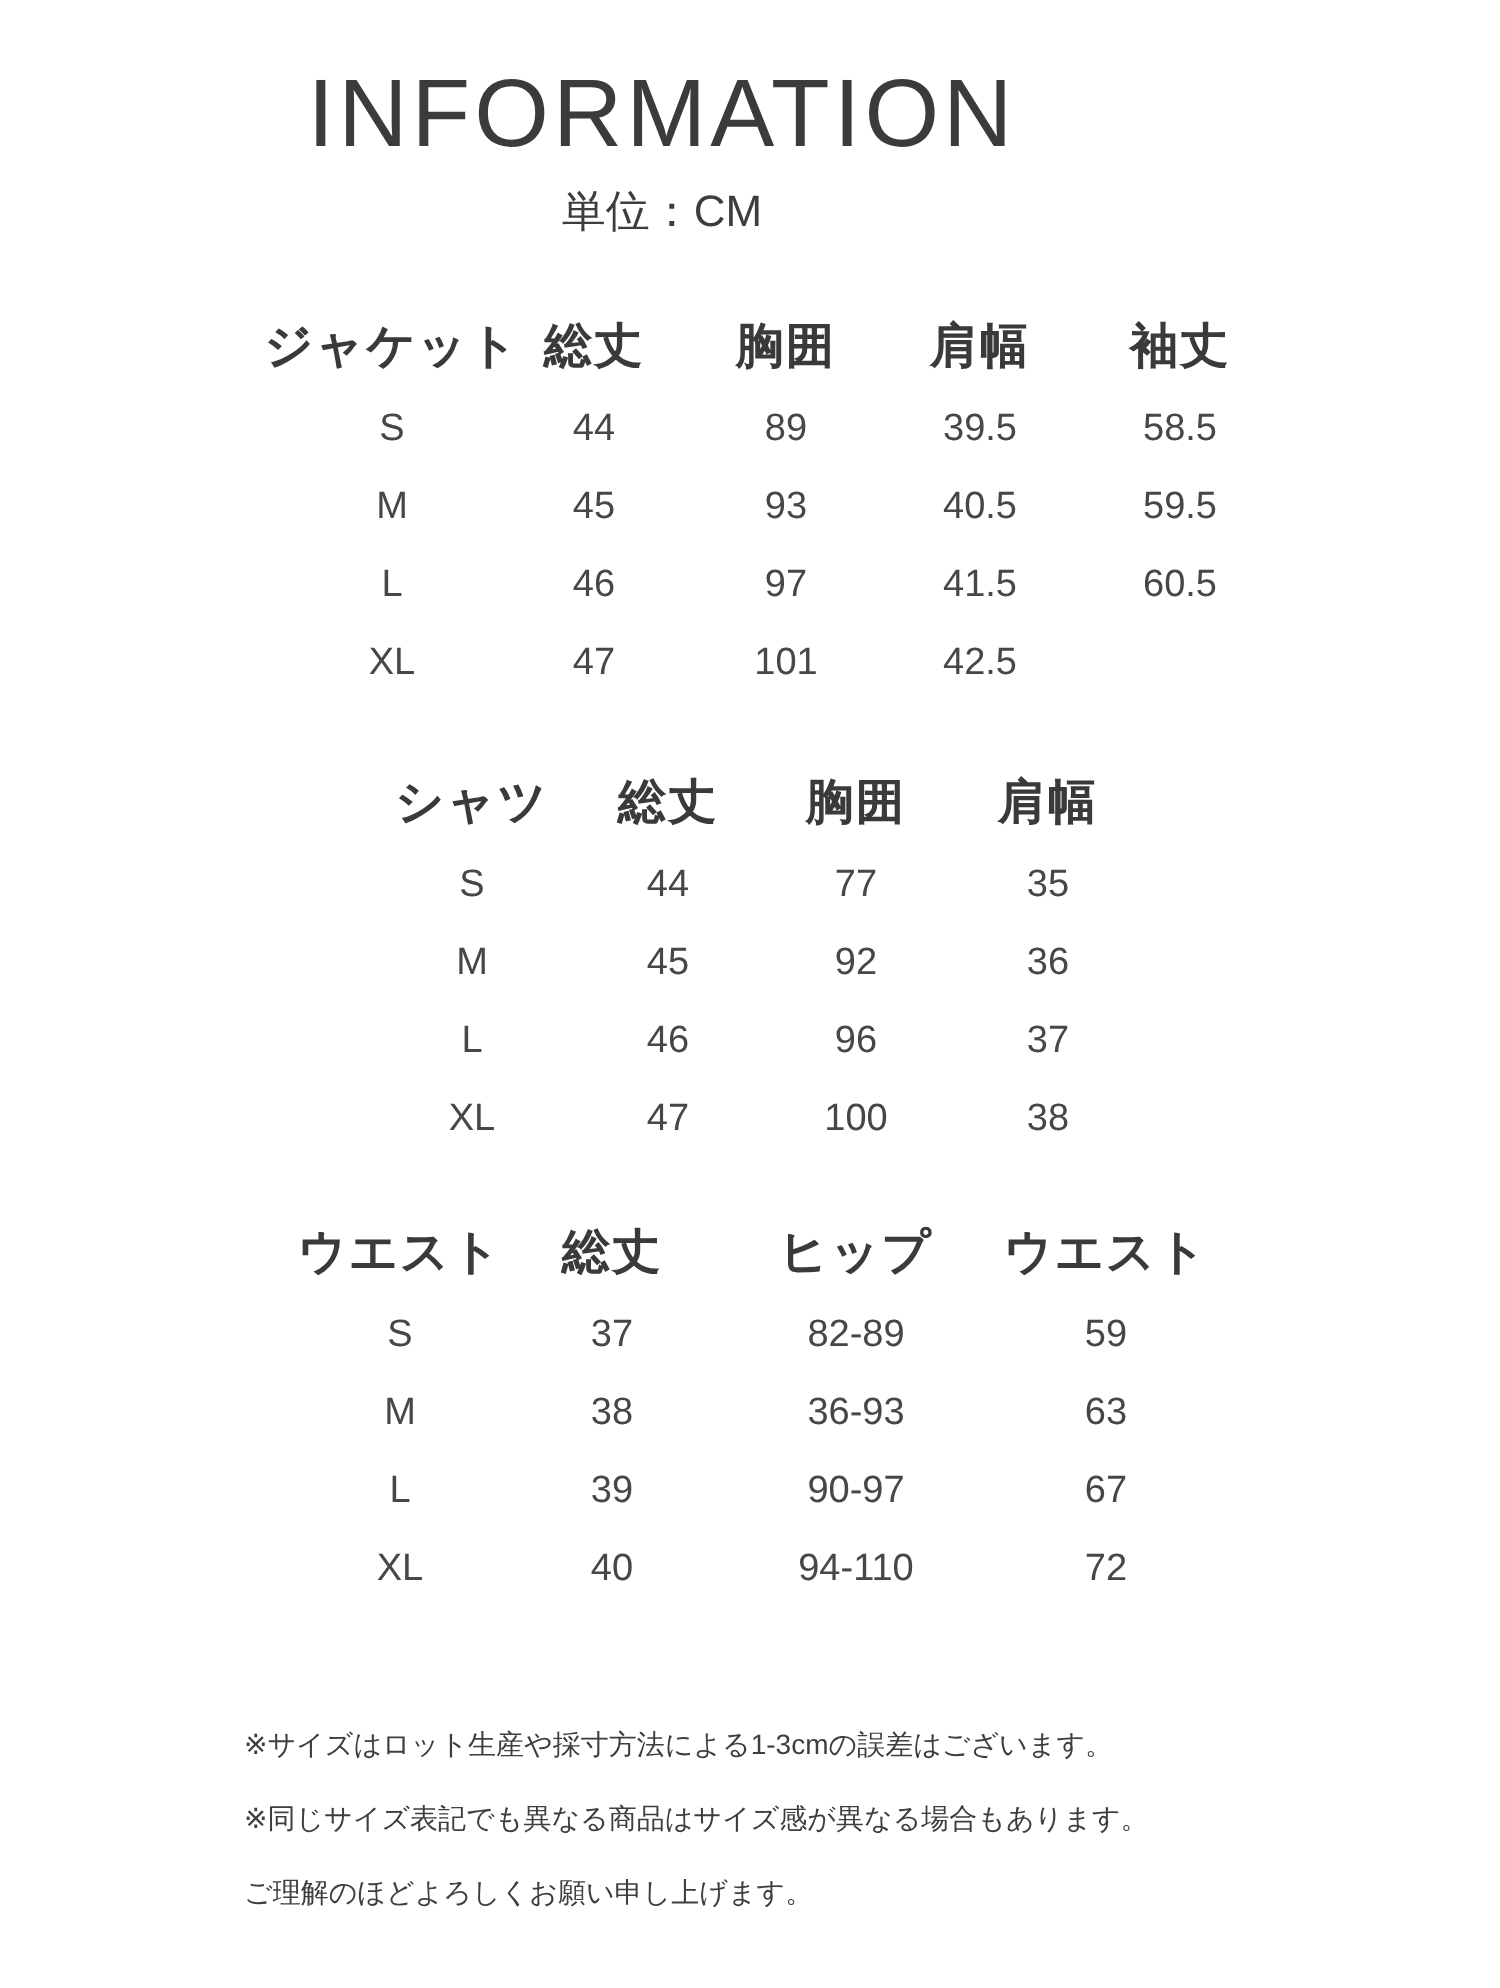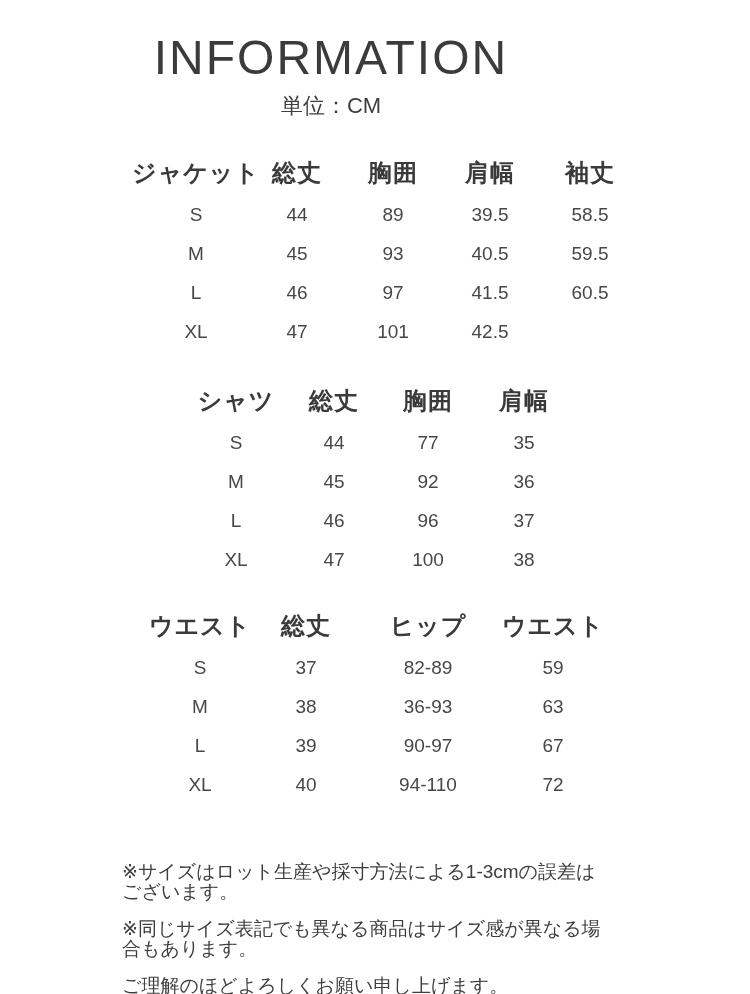--- a/index.html
+++ b/index.html
@@ -52,21 +52,21 @@
     font-weight: bold;
     color: #3a3a3a;
     letter-spacing: 1px;
   }
   .notes {
     margin-top: 58px;
     padding-left: 122px;
     padding-right: 60px;
   }
   .note {
-    font-size: 19px;
+    font-size: 14px;
     line-height: 20px;
     margin-bottom: 17px;
     color: #3e3e3e;
   }
 </style>
 </head>
 <body>
 
 <div class="page">
 

